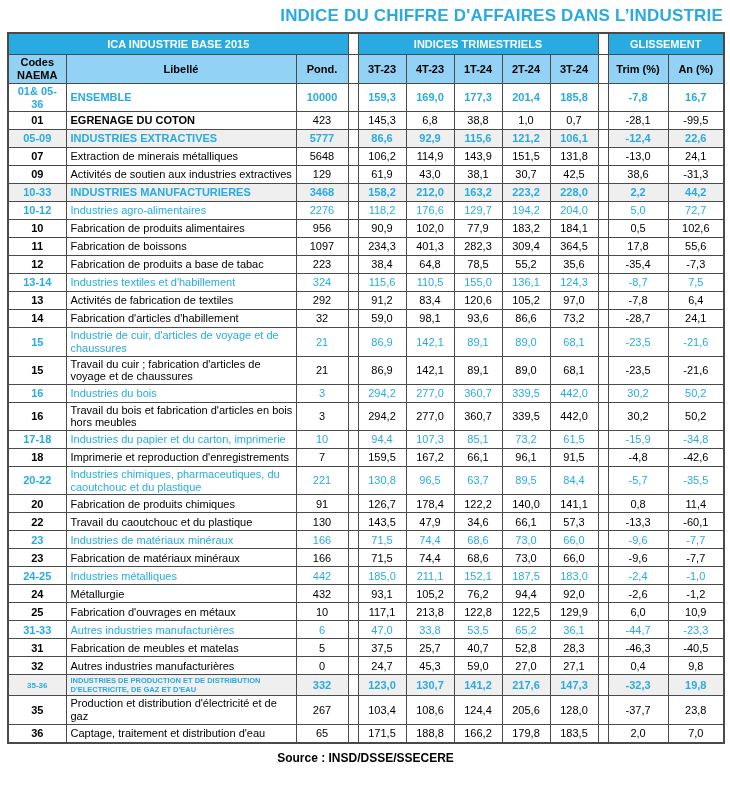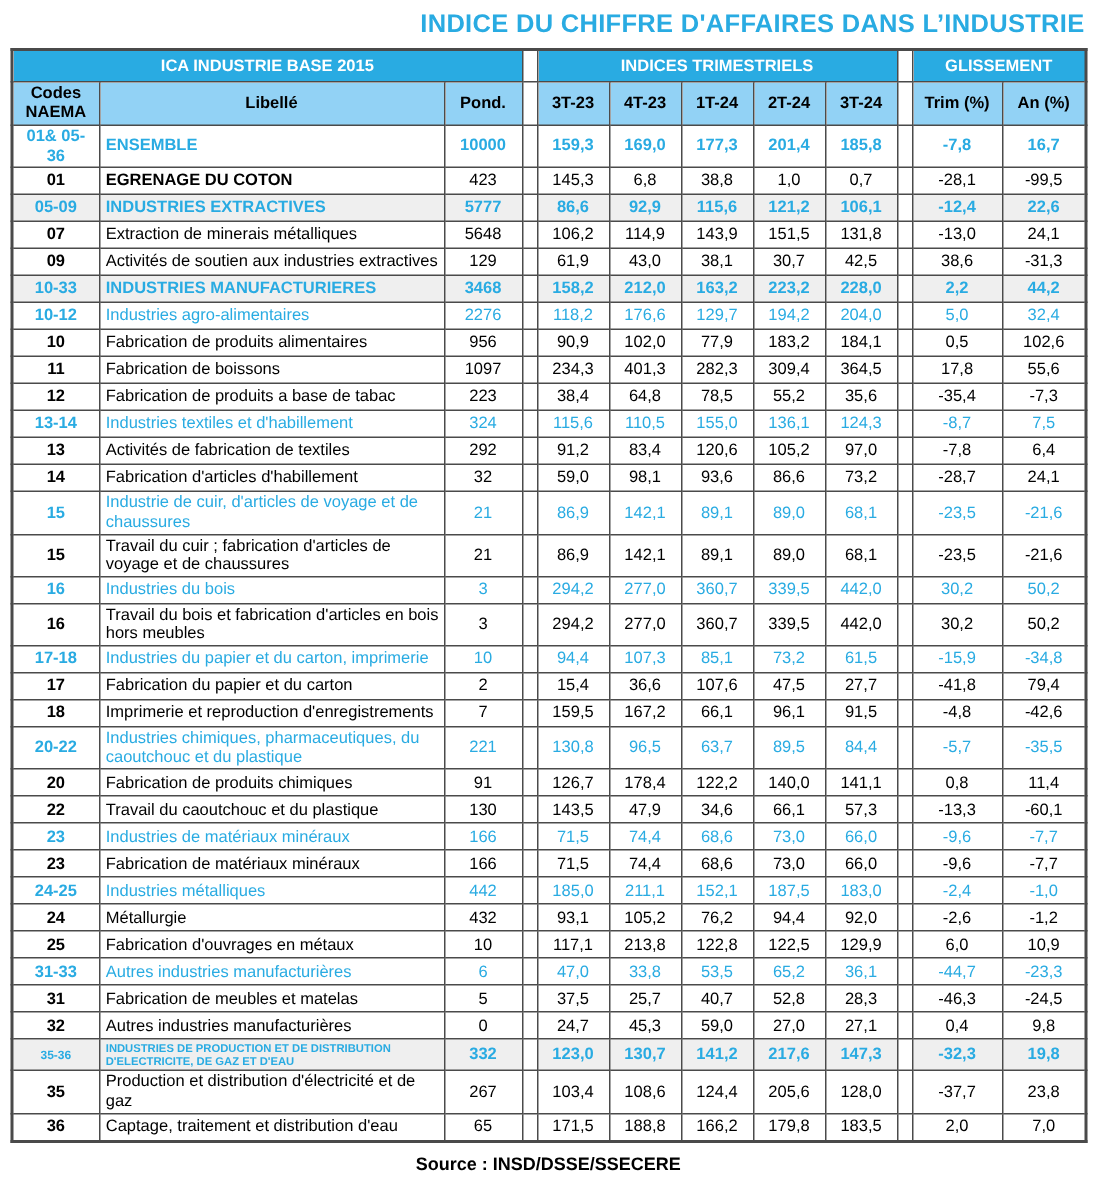--- a/index.html
+++ b/index.html
@@ -218,21 +218,21 @@
           <td class="label">Industries agro-alimentaires</td>
           <td class="num">2276</td>
           <td class="gapcell"></td>
           <td class="num">118,2</td>
           <td class="num">176,6</td>
           <td class="num">129,7</td>
           <td class="num">194,2</td>
           <td class="num">204,0</td>
           <td class="gapcell"></td>
           <td class="num">5,0</td>
-          <td class="num">32,4</td>
+          <td class="num">72,7</td>
         </tr>
         <tr class="r-detail">
           <td class="code">10</td>
           <td class="label">Fabrication de produits alimentaires</td>
           <td class="num">956</td>
           <td class="gapcell"></td>
           <td class="num">90,9</td>
           <td class="num">102,0</td>
           <td class="num">77,9</td>
           <td class="num">183,2</td>
@@ -375,34 +375,20 @@
           <td class="num">94,4</td>
           <td class="num">107,3</td>
           <td class="num">85,1</td>
           <td class="num">73,2</td>
           <td class="num">61,5</td>
           <td class="gapcell"></td>
           <td class="num">-15,9</td>
           <td class="num">-34,8</td>
         </tr>
         <tr class="r-detail">
-          <td class="code">17</td>
-          <td class="label">Fabrication du papier et du carton</td>
-          <td class="num">2</td>
-          <td class="gapcell"></td>
-          <td class="num">15,4</td>
-          <td class="num">36,6</td>
-          <td class="num">107,6</td>
-          <td class="num">47,5</td>
-          <td class="num">27,7</td>
-          <td class="gapcell"></td>
-          <td class="num">-41,8</td>
-          <td class="num">79,4</td>
-        </tr>
-        <tr class="r-detail">
           <td class="code">18</td>
           <td class="label">Imprimerie et reproduction d'enregistrements</td>
           <td class="num">7</td>
           <td class="gapcell"></td>
           <td class="num">159,5</td>
           <td class="num">167,2</td>
           <td class="num">66,1</td>
           <td class="num">96,1</td>
           <td class="num">91,5</td>
           <td class="gapcell"></td>
@@ -540,21 +526,21 @@
           <td class="label">Fabrication de meubles et matelas</td>
           <td class="num">5</td>
           <td class="gapcell"></td>
           <td class="num">37,5</td>
           <td class="num">25,7</td>
           <td class="num">40,7</td>
           <td class="num">52,8</td>
           <td class="num">28,3</td>
           <td class="gapcell"></td>
           <td class="num">-46,3</td>
-          <td class="num">-24,5</td>
+          <td class="num">-40,5</td>
         </tr>
         <tr class="r-detail">
           <td class="code">32</td>
           <td class="label">Autres industries manufacturières</td>
           <td class="num">0</td>
           <td class="gapcell"></td>
           <td class="num">24,7</td>
           <td class="num">45,3</td>
           <td class="num">59,0</td>
           <td class="num">27,0</td>

